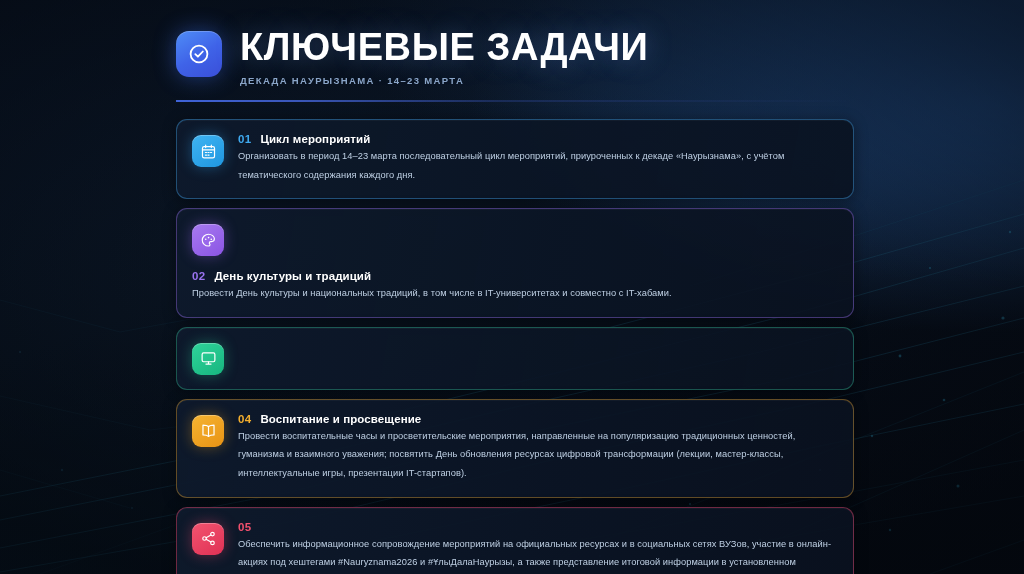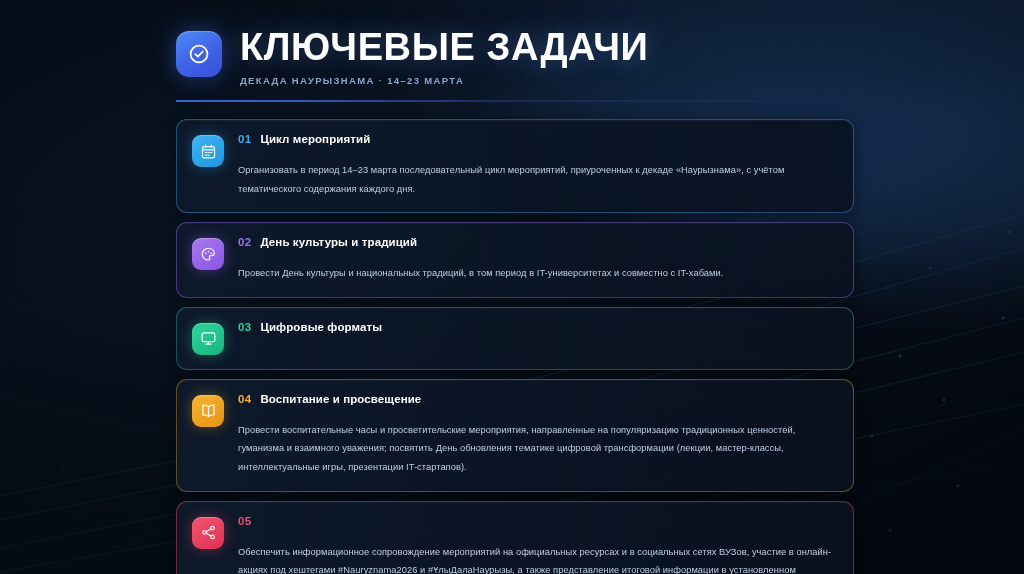--- a/index.html
+++ b/index.html
@@ -85,21 +85,21 @@
   .card {
     position:relative;
     border-radius:11px;
     padding:13px 20px 14px 15px;
     display:flex; gap:14px;
     background:linear-gradient(100deg, rgba(14,26,44,.96) 0%, rgba(11,21,37,.93) 55%, rgba(10,18,32,.9) 100%);
     border:1px solid rgba(90,150,220,.30);
     box-shadow:0 2px 14px rgba(0,0,0,.40), inset 0 1px 0 rgba(255,255,255,.035);
   }
   .card.c1 { border-color:rgba(66,165,235,.42); }
-  .card.c2 { border-color:rgba(150,110,235,.42); }
+  .card.c2 { border-color:rgba(150,110,235,.42);flex-direction:column; }
   .card.c3 { border-color:rgba(52,190,150,.40); }
   .card.c4 { border-color:rgba(225,160,48,.42); }
   .card.c5 { border-color:rgba(232,70,110,.46); }
 
   .card-icon {
     width:32px; height:32px; flex:0 0 32px;
     border-radius:9px;
     display:flex; align-items:center; justify-content:center;
     margin-top:2px;
     box-shadow:inset 0 1px 0 rgba(255,255,255,.25);
@@ -120,21 +120,21 @@
   .n1 { color:#3fa9ef; }
   .n2 { color:#9a73ef; }
   .n3 { color:#2ecf9a; }
   .n4 { color:#f2ae2e; }
   .n5 { color:#f0506d; }
 
   .card-title {
     font-size:11.5px; font-weight:bold; color:#ffffff; letter-spacing:.1px;
   }
   .card-desc {
-    margin-top:16px;
+    margin-top:2px;
     font-size:9.3px;
     line-height:2.0;
     color:#bfd0e4;
     letter-spacing:.05px;
     max-width:640px;
   }
 </style>
 </head>
 <body>
 
@@ -237,53 +237,49 @@
             <circle cx="8.1" cy="10.2" r="1.15" fill="#ffffff" stroke="none"></circle>
             <circle cx="12.1" cy="7.9" r="1.15" fill="#ffffff" stroke="none"></circle>
             <circle cx="15.9" cy="10.4" r="1.15" fill="#ffffff" stroke="none"></circle>
           </svg>
         </div>
         <div class="card-body">
           <div class="card-head">
             <span class="card-num n2">02</span>
             <span class="card-title">День культуры и традиций</span>
           </div>
-          <div class="card-desc">Провести День культуры и национальных традиций, в том период в IT-университетах и совместно с IT-хабами.</div>
+          <div class="card-desc">Провести День культуры и национальных традиций, в том числе в IT-университетах и совместно с IT-хабами.</div>
         </div>
       </div>
 
       <div class="card c3">
         <div class="card-icon ic3">
           <svg viewBox="0 0 24 24" fill="none" stroke="#ffffff" stroke-width="1.7" stroke-linecap="round" stroke-linejoin="round">
             <rect x="3" y="4.2" width="18" height="12.4" rx="2"></rect>
             <path d="M12 16.6 V19.8 M8.4 19.8 H15.6"></path>
           </svg>
         </div>
         <div class="card-body">
-          <div class="card-head">
-            <span class="card-num n3">03</span>
-            <span class="card-title">Цифровые форматы</span>
-          </div>
         </div>
       </div>
 
       <div class="card c4">
         <div class="card-icon ic4">
           <svg viewBox="0 0 24 24" fill="none" stroke="#ffffff" stroke-width="1.7" stroke-linecap="round" stroke-linejoin="round">
             <path d="M12 6.4 C10.3 4.9 7.9 4.4 4.2 4.4 V18.3 C7.9 18.3 10.3 18.8 12 20.3"></path>
             <path d="M12 6.4 C13.7 4.9 16.1 4.4 19.8 4.4 V18.3 C16.1 18.3 13.7 18.8 12 20.3"></path>
             <path d="M12 6.4 V20.3"></path>
           </svg>
         </div>
         <div class="card-body">
           <div class="card-head">
             <span class="card-num n4">04</span>
             <span class="card-title">Воспитание и просвещение</span>
           </div>
-          <div class="card-desc">Провести воспитательные часы и просветительские мероприятия, направленные на популяризацию традиционных ценностей, гуманизма и взаимного уважения; посвятить День обновления тематике цифровой трансформации (лекции, мастер-классы, интеллектуальные игры, презентации IT-стартапов).</div>
+          <div class="card-desc">Провести воспитательные часы и просветительские мероприятия, направленные на популяризацию традиционных ценностей, гуманизма и взаимного уважения; посвятить День обновления ресурсах цифровой трансформации (лекции, мастер-классы, интеллектуальные игры, презентации IT-стартапов).</div>
         </div>
       </div>
 
       <div class="card c5">
         <div class="card-icon ic5">
           <svg viewBox="0 0 24 24" fill="none" stroke="#ffffff" stroke-width="1.7" stroke-linecap="round" stroke-linejoin="round">
             <circle cx="17.6" cy="5.8" r="2.5"></circle>
             <circle cx="6.4" cy="12" r="2.5"></circle>
             <circle cx="17.6" cy="18.2" r="2.5"></circle>
             <path d="M8.7 10.8 L15.4 7.0 M8.7 13.2 L15.4 17.0"></path>

